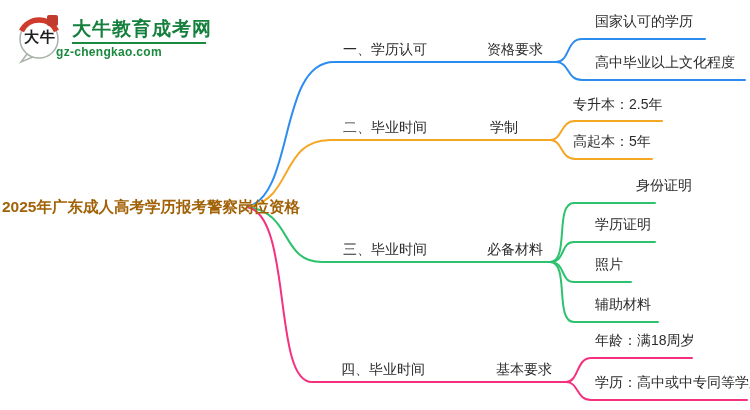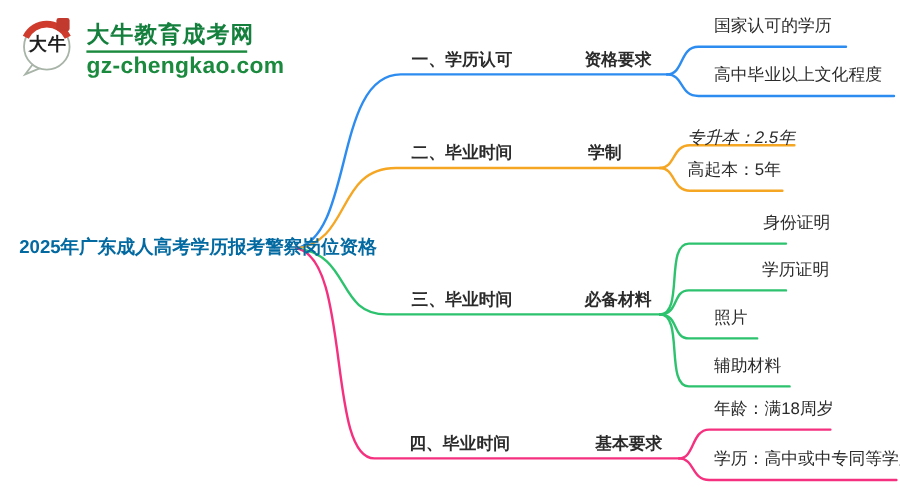--- a/index.html
+++ b/index.html
@@ -3,39 +3,39 @@
 <meta charset="utf-8">
 <style>
   html,body{margin:0;padding:0;background:#fff;}
   #canvas{
     position:relative;width:750px;height:410px;overflow:hidden;background:#ffffff;
     font-family:"Liberation Sans","DejaVu Sans",sans-serif;
   }
   #wires{position:absolute;left:0;top:0;width:750px;height:410px;}
   .label{position:absolute;white-space:nowrap;color:#2b2b2b;font-size:14px;line-height:16px;}
   .main-topic{
-    position:absolute;left:16px;top:198px;width:246px;text-align:center;
-    font-size:15.5px;font-weight:600;color:#0369a1;line-height:18px;white-space:nowrap;
+    position:absolute;left:2px;top:198px;width:246px;text-align:center;
+    font-size:15.5px;font-weight:600;color:#a16207;line-height:18px;white-space:nowrap;
   }
-  .branch-label{font-weight:700;}
+  .branch-label{font-weight:400;}
   
   .brand{position:absolute;left:14px;top:12px;width:200px;height:54px;}
   .brand-icon{position:absolute;left:0;top:0;width:50px;height:52px;}
   .brand-icon .glyph{
     position:absolute;left:7px;top:16px;width:38px;text-align:center;
     font-size:15px;font-weight:bold;color:#1f1f1f;letter-spacing:1px;
     font-family:"Liberation Serif","DejaVu Serif",serif;
   }
   .brand-title{
     position:absolute;left:58px;top:4px;font-size:19px;font-weight:bold;
     color:#15803d;letter-spacing:1px;white-space:nowrap;
   }
   .brand-divider{position:absolute;left:58px;top:30px;width:134px;height:2px;background:#1b8a3e;}
   .brand-domain{
-    position:absolute;left:58px;top:33px;font-size:19px;font-weight:bold;
+    position:absolute;left:42px;top:33px;font-size:12px;font-weight:bold;
     color:#1b8a3e;letter-spacing:0.3px;white-space:nowrap;
   }
 </style>
 </head>
 <body>
 
 <div id="canvas">
 
   <svg id="wires" viewBox="0 0 750 410" fill="none" stroke-linecap="round" stroke-linejoin="round" stroke-width="2">
 
@@ -83,27 +83,27 @@
 
   <div class="main-topic">2025年广东成人高考学历报考警察岗位资格</div>
 
   <div class="label branch-label" style="left:343px;top:41px;">一、学历认可</div>
   <div class="label branch-label" style="left:487px;top:41px;">资格要求</div>
   <div class="label" style="left:595px;top:54px;">高中毕业以上文化程度</div>
   <div class="label" style="left:595px;top:13px;">国家认可的学历</div>
 
   <div class="label branch-label" style="left:343px;top:119px;">二、毕业时间</div>
   <div class="label branch-label" style="left:490px;top:119px;">学制</div>
-  <div class="label" style="left:573px;top:106px;font-style:italic;">专升本：2.5年</div>
+  <div class="label" style="left:573px;top:96px;">专升本：2.5年</div>
   <div class="label" style="left:573px;top:133px;">高起本：5年</div>
 
   <div class="label branch-label" style="left:343px;top:241px;">三、毕业时间</div>
   <div class="label branch-label" style="left:487px;top:241px;">必备材料</div>
   <div class="label" style="left:595px;top:177px;margin-left:41px;">身份证明</div>
-  <div class="label" style="left:595px;top:216px;margin-left:40px;">学历证明</div>
+  <div class="label" style="left:595px;top:216px;">学历证明</div>
   <div class="label" style="left:595px;top:256px;">照片</div>
   <div class="label" style="left:595px;top:296px;">辅助材料</div>
 
   <div class="label branch-label" style="left:341px;top:361px;">四、毕业时间</div>
   <div class="label branch-label" style="left:496px;top:361px;">基本要求</div>
   <div class="label" style="left:595px;top:332px;">年龄：满18周岁</div>
   <div class="label" style="left:595px;top:374px;">学历：高中或中专同等学历</div>
 
 </div>
 

